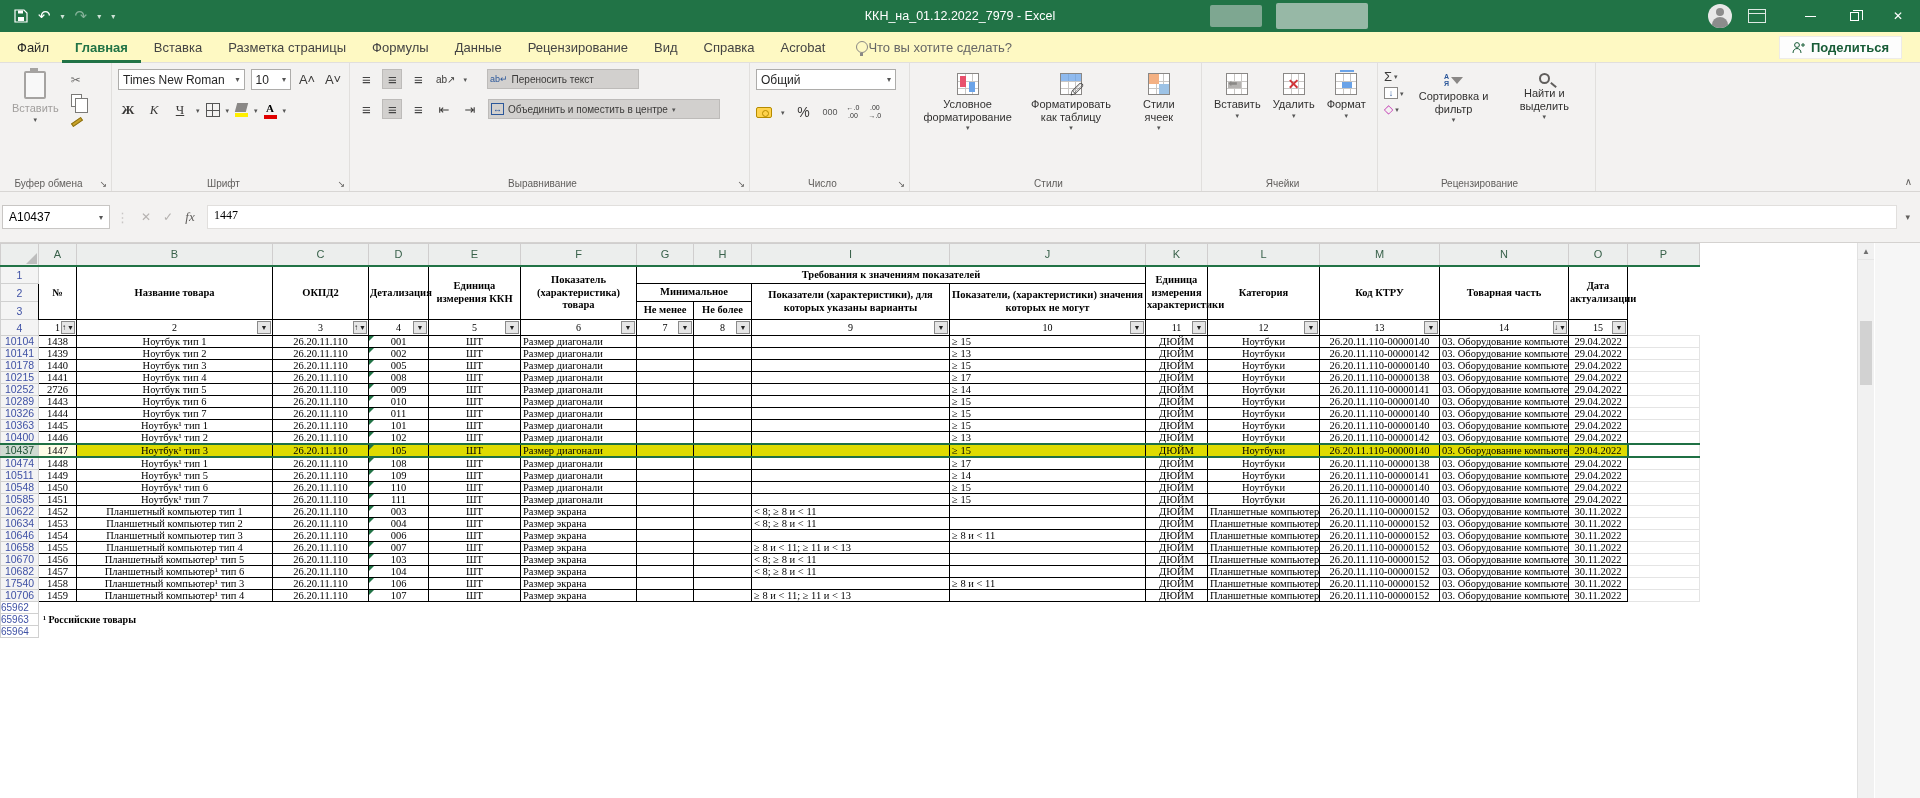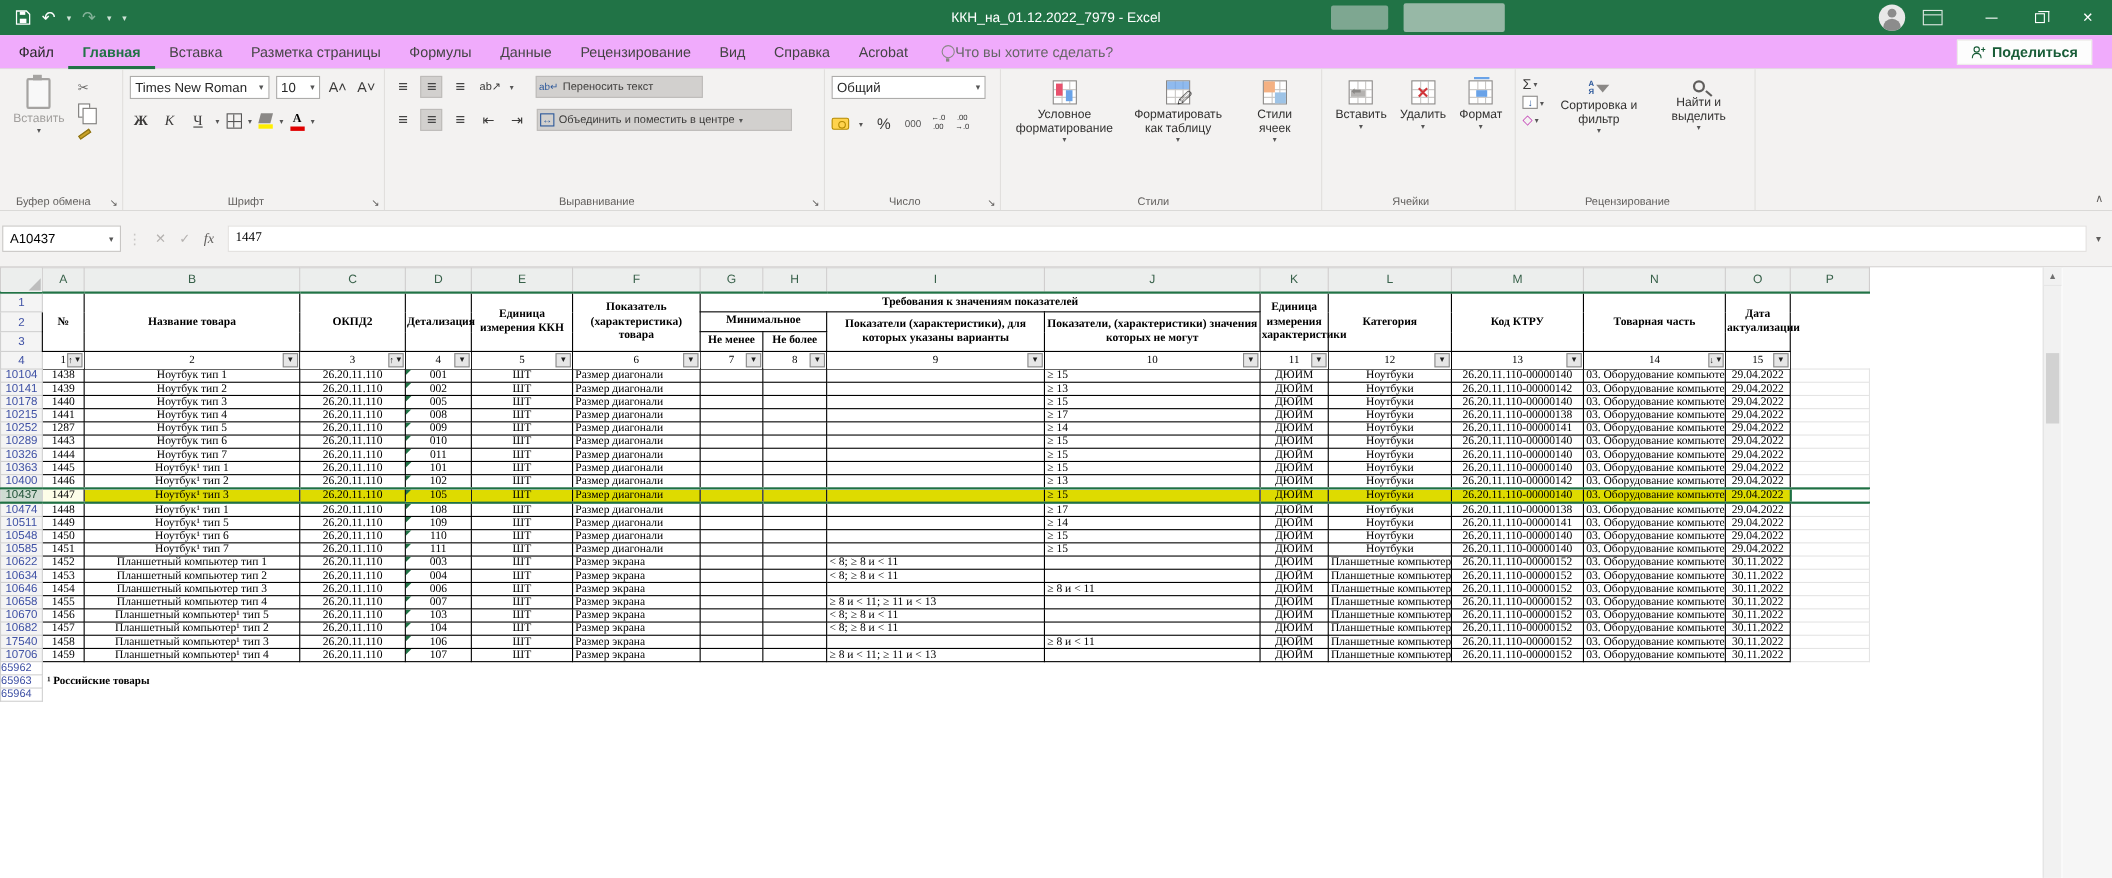--- a/index.html
+++ b/index.html
@@ -22,21 +22,21 @@
   .avatar::before { content:""; position:absolute; left:8px; top:4px; width:8px; height:8px; border-radius:50%; background:#8c8c8c; }
   .avatar::after { content:""; position:absolute; left:4px; top:13px; width:16px; height:12px; border-radius:8px 8px 0 0; background:#8c8c8c; }
   .ribopts { width:18px; height:14px; border:1px solid #dfe9e3; margin-right:22px; position:relative; }
   .ribopts::after { content:""; position:absolute; left:0; top:3px; right:0; border-top:1px solid #dfe9e3; }
   .winbtn { width:44px; height:32px; display:flex; align-items:center; justify-content:center; font-size:12px; color:#fff; }
   .winbtn .rsq { width:9px; height:9px; border:1px solid #fff; position:relative; }
   .winbtn .rsq::before { content:""; position:absolute; left:2px; top:-3px; width:9px; height:9px; border:1px solid #fff; border-bottom:none; border-left:none; }
   .minbar { width:11px; height:1px; background:#fff; }
 
   
-  #tabrow { position:absolute; left:0; top:32px; width:1920px; height:31px; background:#f0abfc;
+  #tabrow { position:absolute; left:0; top:32px; width:1920px; height:31px; background:#fef9c3;
     display:flex; align-items:center; border-bottom:1px solid #e1dfdd; }
   .mtab { padding:0 13px; font-size:13px; color:#444; height:31px; line-height:31px; }
   .mtab.file { color:#262626; margin-left:4px; }
   .mtab.active { color:#217346; font-weight:bold; border-bottom:3px solid #217346; }
   .tellme { display:flex; align-items:center; gap:0; margin-left:18px; color:#666; font-size:13px; }
   .bulb { width:12px; height:12px; border-radius:50%; border:1.5px solid #8a8886; position:relative; }
   .bulb::after { content:""; position:absolute; left:3px; top:11px; width:3px; height:3px; background:#8a8886; }
   .share { margin-left:auto; margin-right:18px; display:flex; align-items:center; gap:6px;
     background:#fdfdfd; border:1px solid #edebe9; padding:3px 12px; color:#185c37; font-weight:bold; font-size:13px; }
 
@@ -553,21 +553,21 @@
           <td class="cj">≥ 17</td>
           <td class="ck">ДЮЙМ</td>
           <td class="cl">Ноутбуки</td>
           <td class="cm">26.20.11.110-00000138</td>
           <td class="cn">03. Оборудование компьютерно</td>
           <td class="co">29.04.2022</td>
           <td class="cp"></td>
         </tr>
         <tr class="datarow">
           <td class="gut">10252</td>
-          <td class="ca">1287</td>
+          <td class="ca">2726</td>
           <td class="cb">Ноутбук тип 5</td>
           <td class="cc">26.20.11.110</td>
           <td class="cd">009</td>
           <td class="ce">ШТ</td>
           <td class="cf">Размер диагонали</td>
           <td class="cg"></td>
           <td class="ch"></td>
           <td class="ci"></td>
           <td class="cj">≥ 14</td>
           <td class="ck">ДЮЙМ</td>
@@ -839,21 +839,21 @@
           <td class="ck">ДЮЙМ</td>
           <td class="cl">Планшетные компьютеры</td>
           <td class="cm">26.20.11.110-00000152</td>
           <td class="cn">03. Оборудование компьютерно</td>
           <td class="co">30.11.2022</td>
           <td class="cp"></td>
         </tr>
         <tr class="datarow">
           <td class="gut">10682</td>
           <td class="ca">1457</td>
-          <td class="cb">Планшетный компьютер¹ тип 2</td>
+          <td class="cb">Планшетный компьютер¹ тип 6</td>
           <td class="cc">26.20.11.110</td>
           <td class="cd">104</td>
           <td class="ce">ШТ</td>
           <td class="cf">Размер экрана</td>
           <td class="cg"></td>
           <td class="ch"></td>
           <td class="ci">&lt; 8; ≥ 8 и &lt; 11</td>
           <td class="cj"></td>
           <td class="ck">ДЮЙМ</td>
           <td class="cl">Планшетные компьютеры</td>

